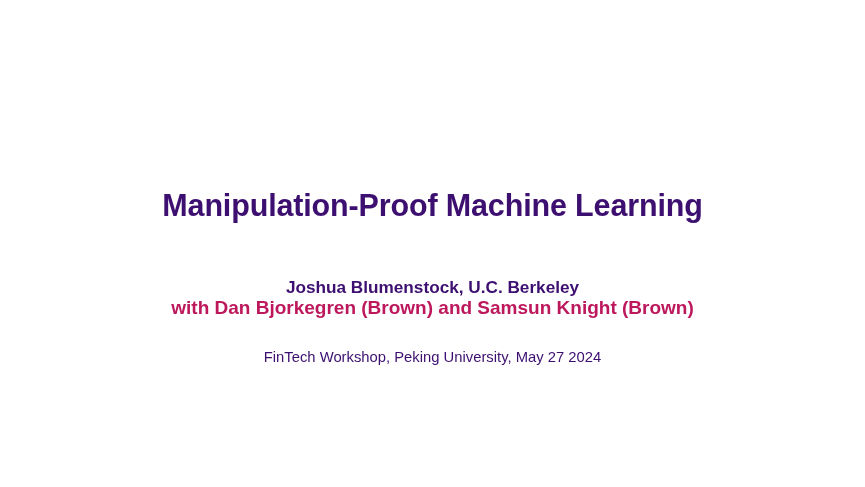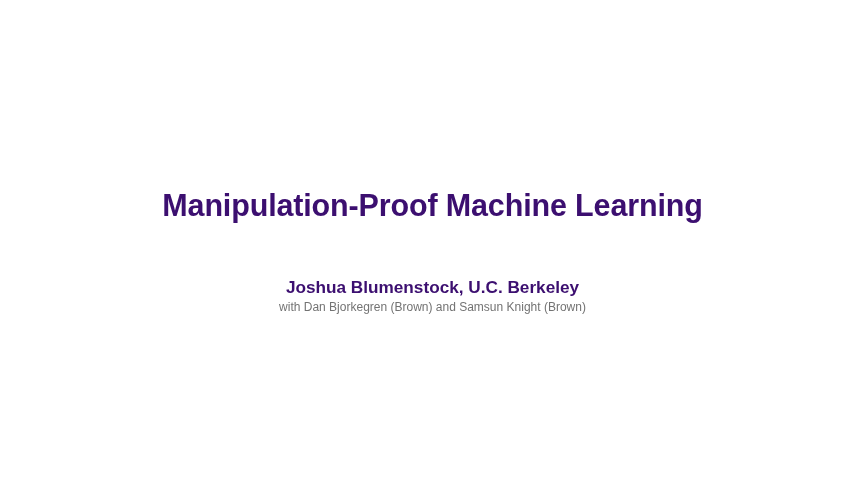--- a/index.html
+++ b/index.html
@@ -54,23 +54,23 @@
     line-height: 22px;
     white-space: nowrap;
   }
   .author-name {
     font-weight: bold;
   }
   .author-affil {
     font-weight: bold;
   }
   .coauthor-line {
-    font-size: 12px;
-    font-weight: normal;
-    color: #737373;
+    font-size: 19px;
+    font-weight: bold;
+    color: #be185d;
     line-height: 19px;
     white-space: nowrap;
   }
 
   
   .venue-block {
     position: absolute;
     left: 0;
     top: 347px;
     width: 865px;
@@ -93,14 +93,17 @@
     <h1 class="slide-title">Manipulation-Proof Machine Learning</h1>
   </div>
 
   <div class="author-block">
     <div class="author-line">
       <span class="author-name">Joshua Blumenstock</span><span class="author-affil">, U.C. Berkeley</span>
     </div>
     <div class="coauthor-line">with Dan Bjorkegren (Brown) and Samsun Knight (Brown)</div>
   </div>
 
+  <div class="venue-block">
+    <div class="venue-line">FinTech Workshop, Peking University, May 27 2024</div>
+  </div>
 
 </div>
 
 </body></html>

